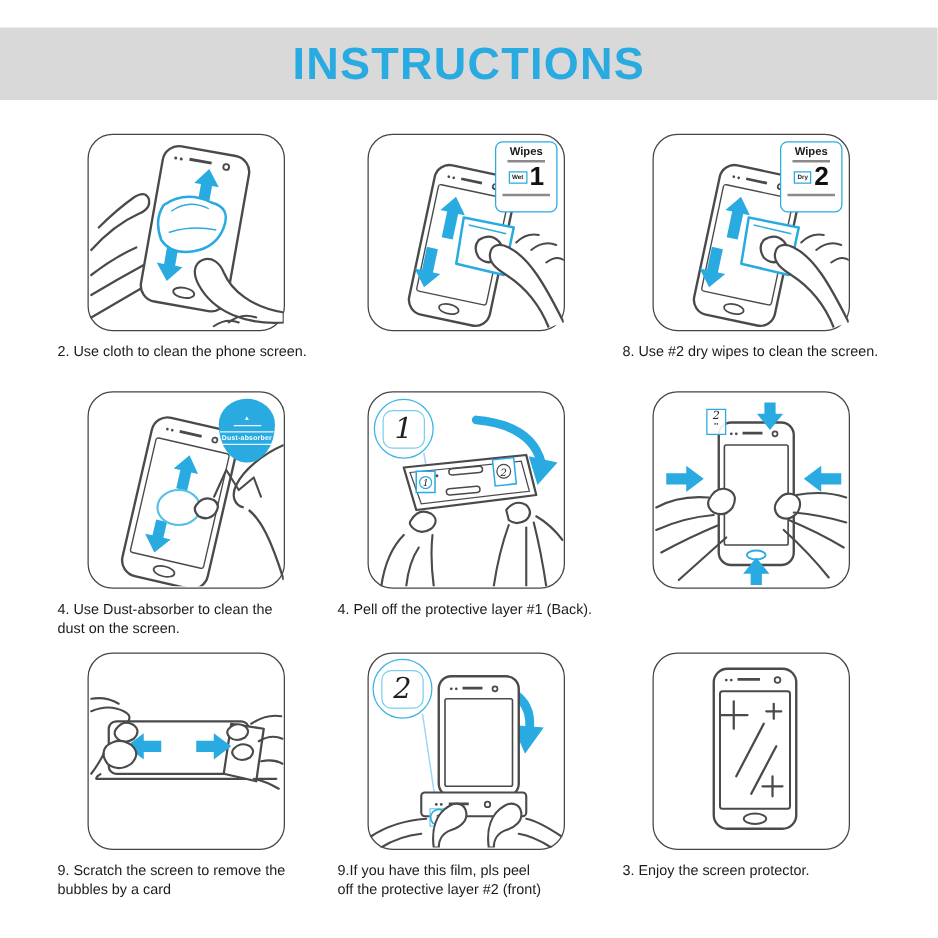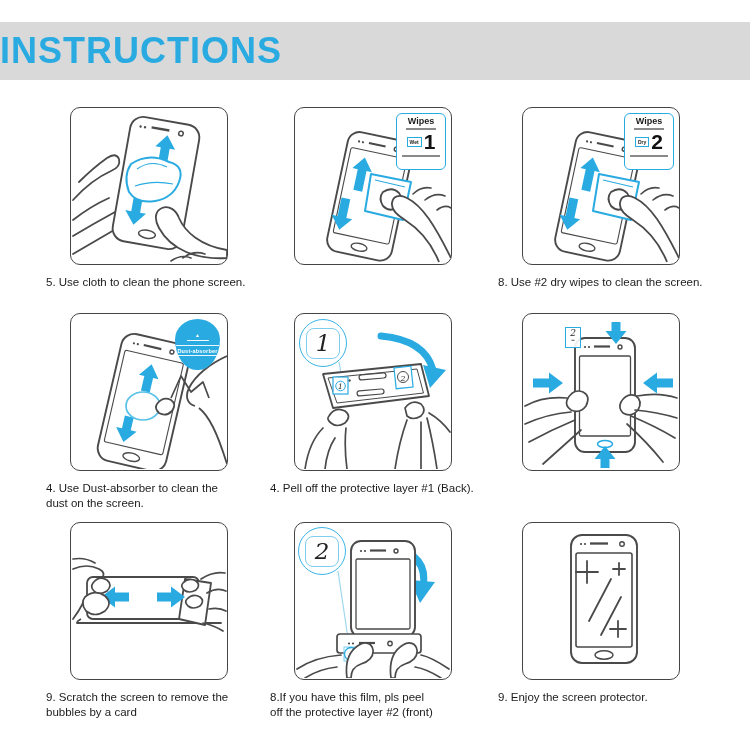--- a/index.html
+++ b/index.html
@@ -2,32 +2,32 @@
 <html><head>
 <meta charset="utf-8">
 <style>
   html,body{margin:0;padding:0;}
   body{
     width:750px;height:750px;background:#ffffff;position:relative;overflow:hidden;
     font-family:"Liberation Sans", sans-serif;
   }
   .banner{
     position:absolute;left:0;top:22px;width:750px;height:58px;background:#d9d9d9;
-    display:flex;align-items:center;justify-content:flex-start;
+    display:flex;align-items:center;justify-content:center;
   }
   .title{
     color:#29abe2;font-size:36px;font-weight:bold;letter-spacing:1px;
   }
   .grid{
     position:absolute;left:46px;top:107px;
     display:grid;grid-template-columns:224px 228px 224px;grid-template-rows:206px 209px 216px;
   }
   .cell{position:relative;}
   .box{
-    width:158px;height:158px;margin-left:24px;border:1.6px solid #454545;border-radius:10px;
+    width:158px;height:158px;margin-left:24px;border:1.6px solid #454545;border-radius:20px;
     background:#fff;position:relative;box-sizing:border-box;
   }
   .box svg{position:absolute;left:0;top:0;}
   .caption{
     margin:10px 0 0 0;font-size:11.5px;line-height:1.32;color:#1b1b1b;
     white-space:pre-line;width:232px;
   }
   
   .packet{
     position:absolute;top:5px;right:5px;width:50px;height:57px;background:#fff;
@@ -104,21 +104,21 @@
           <path d="M60,56 Q78,44 98,54 Q114,58 108,74 Q102,90 84,93 Q66,96 58,84 Q52,68 60,56 Z" fill="#fff" stroke="#29abe2" stroke-width="2"></path>
           <path d="M66,61 Q80,51 96,59" fill="none" stroke="#29abe2" stroke-width="1.1"></path>
           <path d="M64,78 Q82,72 102,76" fill="none" stroke="#29abe2" stroke-width="1.1"></path>
         </g>
         <g>
           <path d="M156,150 C126,152 100,142 88,120 C83,111 84,103 91,100 C98,97 105,102 108,110 C114,124 130,138 156,142 Z" fill="#fff" stroke="#4a4a4a" stroke-width="1.8" stroke-linejoin="round"></path>
           <path d="M112,150 Q122,142 134,146 M100,153 Q110,146 120,150" fill="none" stroke="#4a4a4a" stroke-width="1.6" stroke-linecap="round"></path>
         </g>
       </svg>
     </div>
-    <p class="caption">5. Use cloth to clean the phone screen.</p>
+    <p class="caption">2. Use cloth to clean the phone screen.</p>
   </div>
 
   <div class="cell">
     <div class="box">
       <div class="packet">
         <div class="packet-title">Wipes</div>
         <div class="packet-line"></div>
         <div class="packet-row">
           <span class="packet-type">Wet</span>
           <span class="packet-num">1</span>
@@ -372,21 +372,21 @@
           <path d="M2,146 Q20,134 46,132" fill="none"></path>
           <path d="M10,155 Q24,146 42,144" fill="none"></path>
         </g>
         <g stroke="#4a4a4a" stroke-width="1.7" stroke-linejoin="round" stroke-linecap="round">
           <path d="M96,155 C94,140 98,128 108,122 C114,118 121,120 122,127 C123,134 117,139 110,141 C104,143 100,148 100,155 Z" fill="#fff"></path>
           <path d="M154,146 Q136,134 126,132" fill="none"></path>
           <path d="M146,155 Q132,146 120,144" fill="none"></path>
         </g>
       </svg>
     </div>
-    <p class="caption">8.If you have this film, pls peel
+    <p class="caption">9.If you have this film, pls peel
 off the protective layer #2 (front)</p>
   </div>
 
   <div class="cell">
     <div class="box">
       <svg width="156" height="155" viewBox="0 0 156 155">
         <g>
           <rect x="48" y="12" width="66" height="128" rx="11" fill="#fff" stroke="#4a4a4a" stroke-width="1.9"></rect>
           <circle cx="58" cy="21" r="1.1" fill="#4a4a4a"></circle>
             <circle cx="62" cy="21" r="1.1" fill="#4a4a4a"></circle>
@@ -397,16 +397,16 @@
         </g>
         <g stroke="#4a4a4a" stroke-width="1.8" stroke-linecap="round">
           <path d="M64,38 V60 M53,49 H75"></path>
           <path d="M96,40 V52 M90,46 H102"></path>
           <path d="M95,98 V114 M87,106 H103"></path>
           <path d="M88,56 L66,98"></path>
           <path d="M98,74 L78,112"></path>
         </g>
       </svg>
     </div>
-    <p class="caption">9. Enjoy the screen protector.</p>
+    <p class="caption">3. Enjoy the screen protector.</p>
   </div>
 
 </div>
 
 </body></html>

